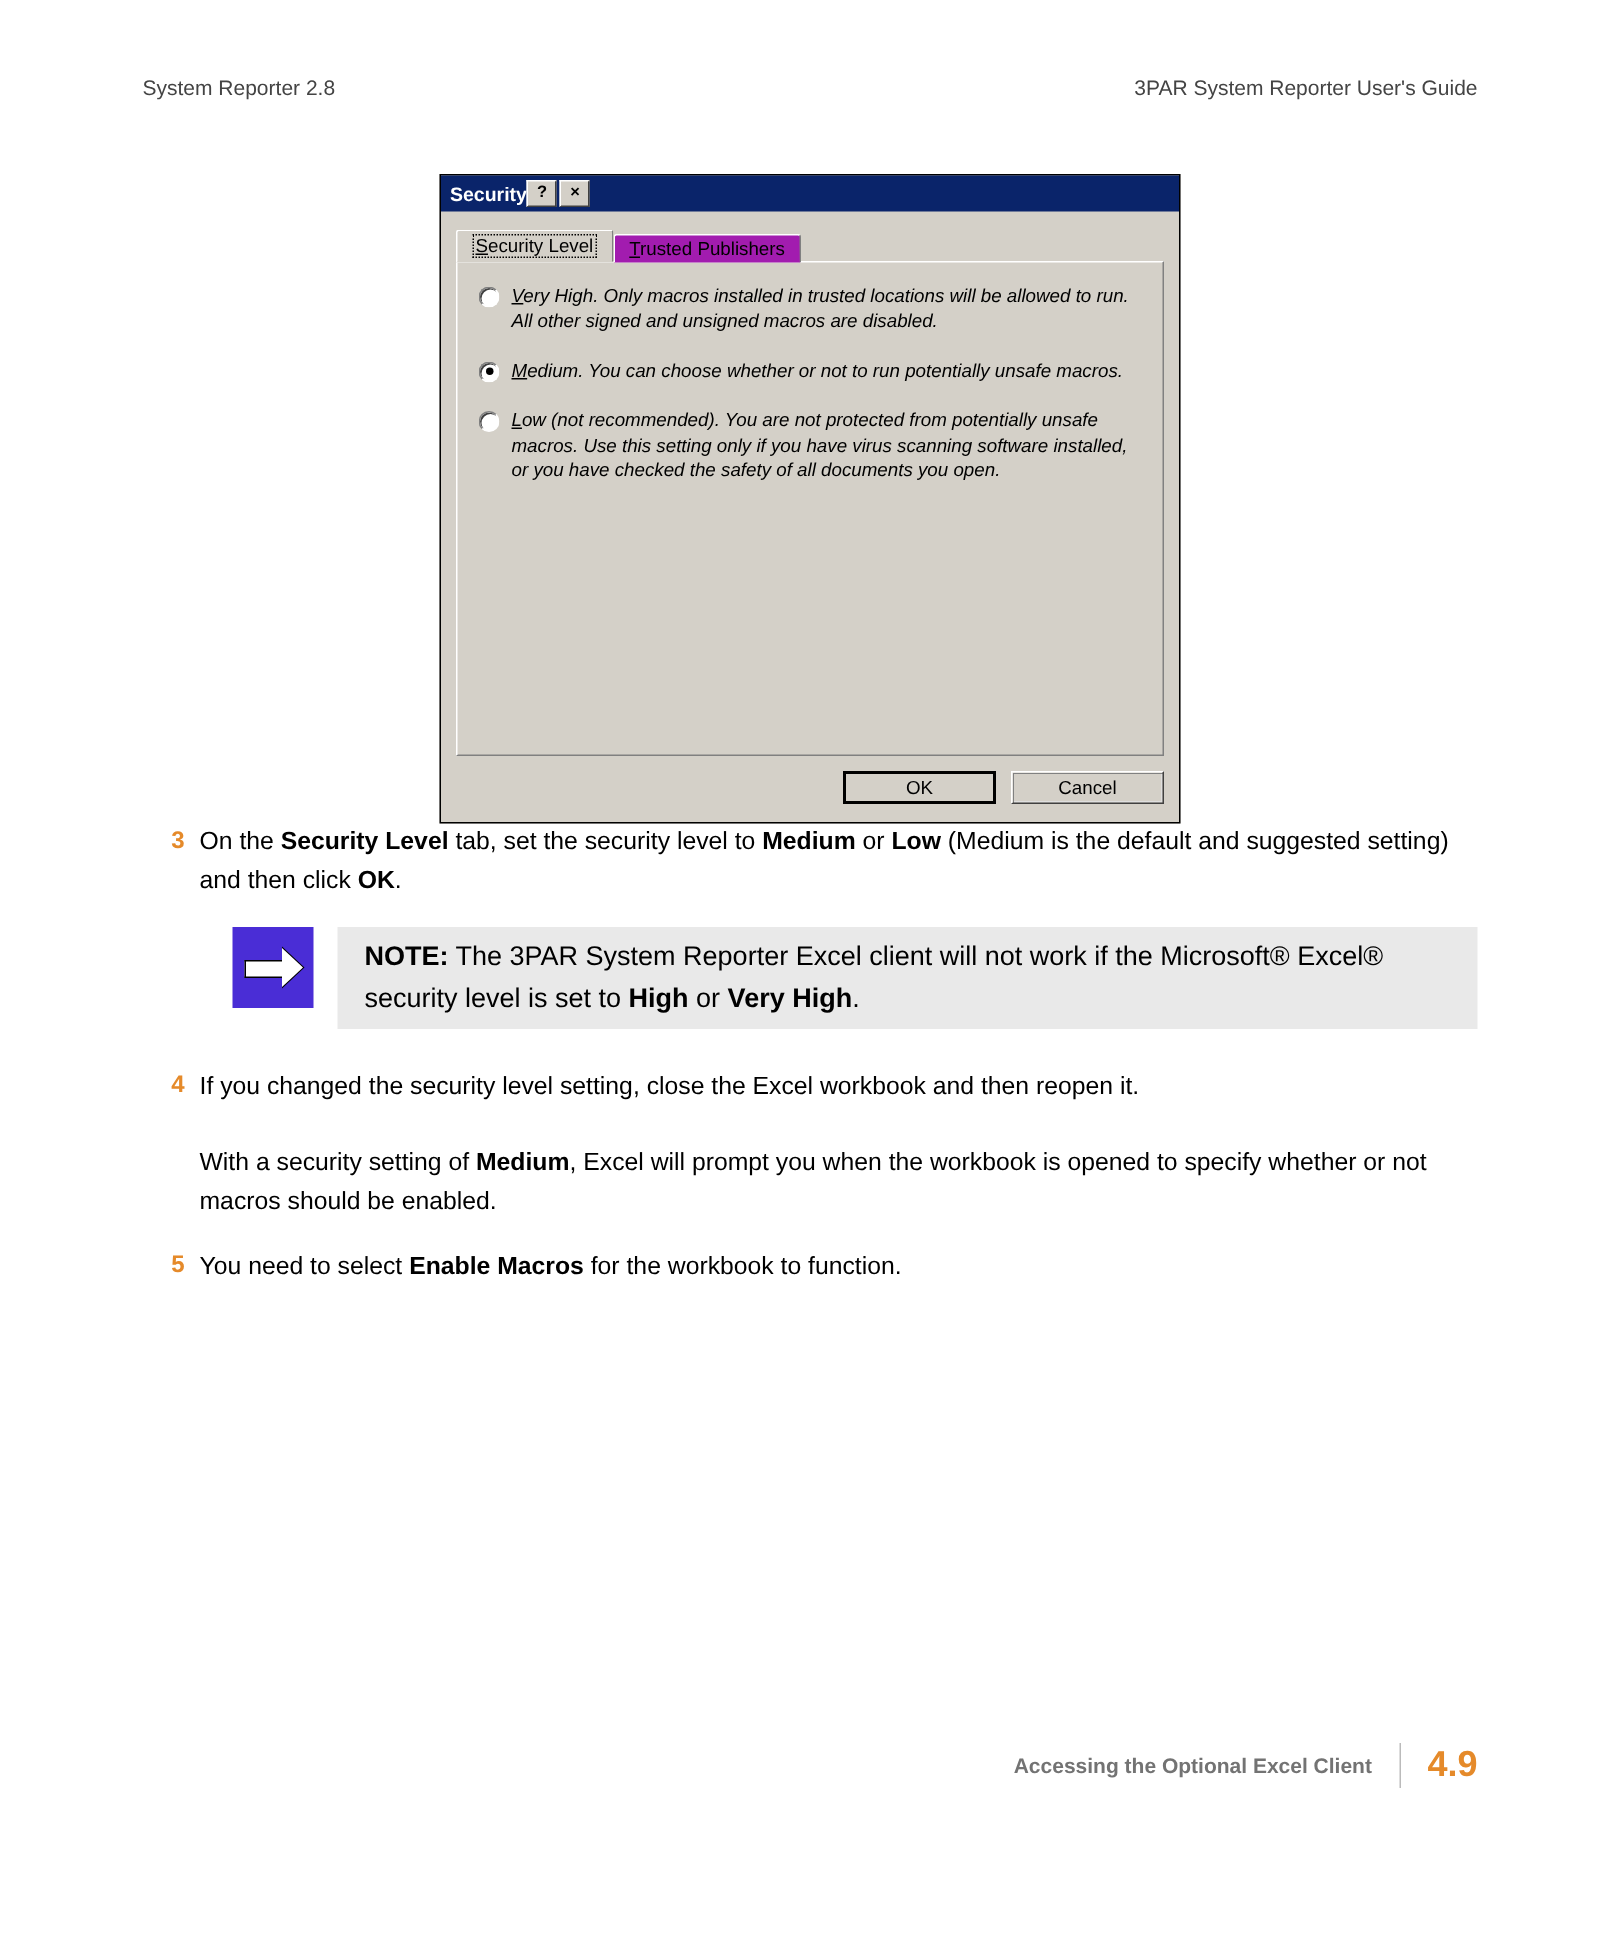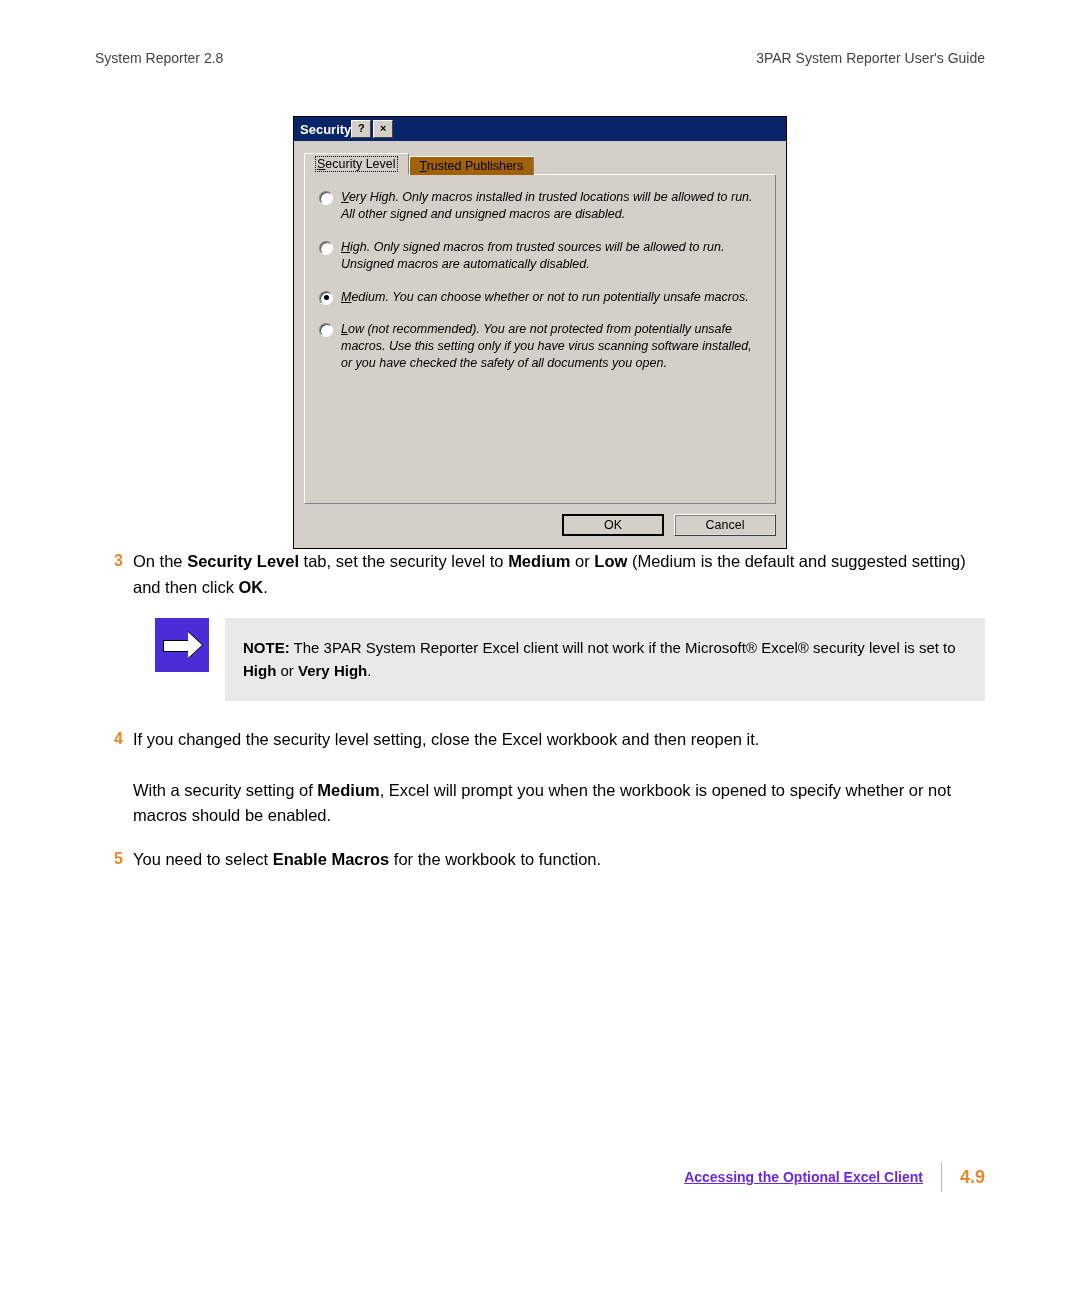--- a/index.html
+++ b/index.html
@@ -67,21 +67,21 @@
     padding: 10px 10px 12px 10px;
   }
   .tab-strip {
     display: flex;
     align-items: flex-end;
     height: 24px;
     margin-bottom: -1px;
   }
   .tab {
     padding: 3px 10px 3px 10px;
-    background: #a16207;
+    background: #a21caf;
     border: 1px solid #808080;
     border-bottom: none;
     border-top-left-radius: 2px;
     border-top-right-radius: 2px;
     margin-right: 0px;
     font-size: 12.5px;
     position: relative;
   }
   .tab.active {
     background: #d4d0c8;
@@ -224,47 +224,46 @@
     position:absolute;
     left:33px; top:13px;
     width:0; height:0;
     border-left:15px solid #000;
     border-top:14px solid transparent;
     border-bottom:14px solid transparent;
   }
   .note-box {
     flex:1;
     background: #e9e9e9;
-    padding: 18px 18px;
-    font-size: 15px;
+    padding: 6px 18px;
+    font-size: 18px;
     line-height: 1.55;
   }
   .footer-row {
     position: absolute;
     bottom: 40px;
     right: 95px;
     display: flex;
     align-items: center;
     gap: 18px;
   }
   .footer-link {
-    color: #6d28d9;
+    color: #737373;
     font-weight: bold;
     font-size: 14px;
-    text-decoration: underline;
   }
   .footer-divider {
     width: 1px;
     height: 30px;
     background: #bbb;
   }
   .footer-page {
     color: #e58a2a;
     font-weight: bold;
-    font-size: 18px;
+    font-size: 24px;
   }
   .dotted {
     border:1px dotted #000;
     padding:0 1px;
   }
 </style>
 </head>
 <body>
 
 <div class="page">
@@ -289,24 +288,20 @@
             <span class="dotted"><span class="ul">S</span><span>ecurity Level</span></span>
           </div>
           <div class="tab inactive">
             <span class="ul">T</span><span>rusted Publishers</span>
           </div>
         </div>
         <div class="tab-panel">
           <div class="radio-row">
             <div class="radio-outer"></div>
             <div class="radio-label"><span class="ul">V</span><span>ery High. Only macros installed in trusted locations will be allowed to run. All other signed and unsigned macros are disabled.</span></div>
-          </div>
-          <div class="radio-row">
-            <div class="radio-outer"></div>
-            <div class="radio-label"><span class="ul">H</span><span>igh. Only signed macros from trusted sources will be allowed to run. Unsigned macros are automatically disabled.</span></div>
           </div>
           <div class="radio-row">
             <div class="radio-outer">
                 <div class="radio-dot"></div>
               </div>
             <div class="radio-label"><span class="ul">M</span><span>edium. You can choose whether or not to run potentially unsafe macros.</span></div>
           </div>
           <div class="radio-row">
             <div class="radio-outer"></div>
             <div class="radio-label"><span class="ul">L</span><span>ow (not recommended). You are not protected from potentially unsafe macros. Use this setting only if you have virus scanning software installed, or you have checked the safety of all documents you open.</span></div>

